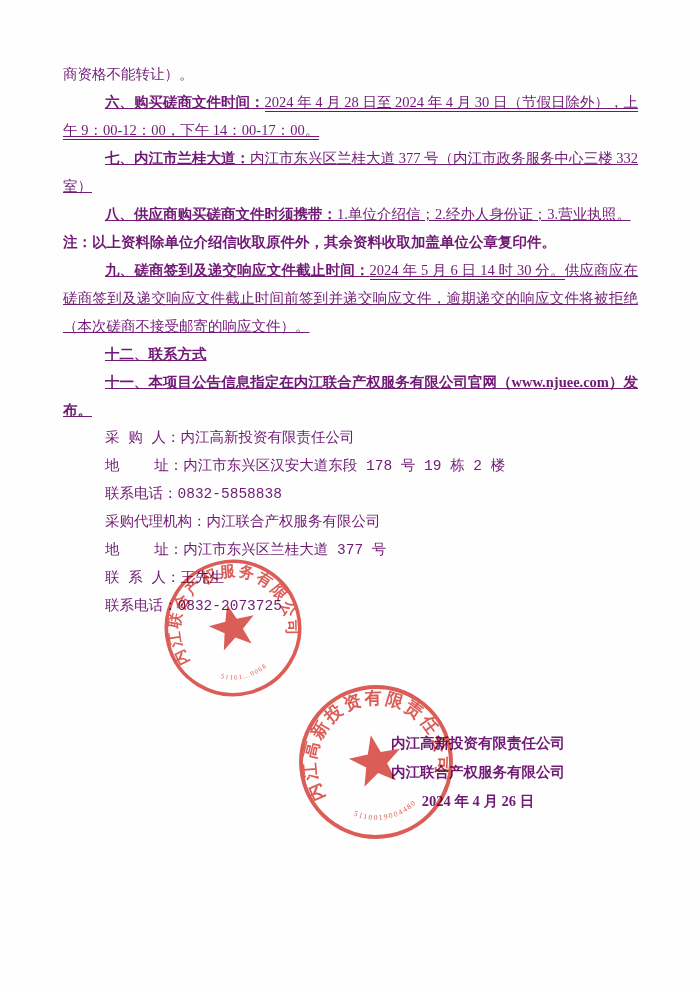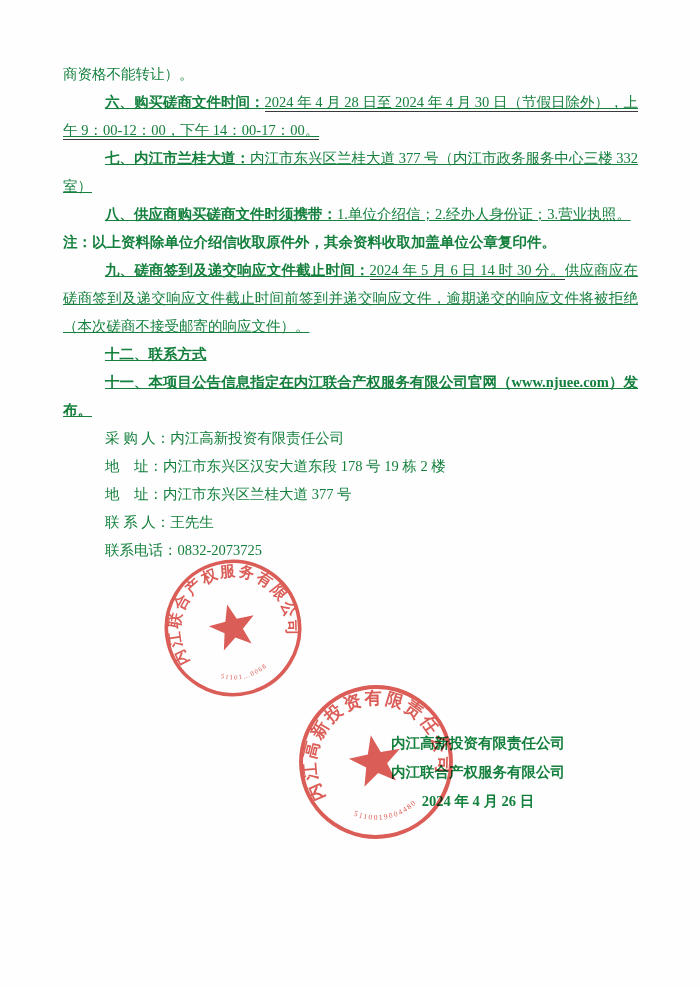--- a/index.html
+++ b/index.html
@@ -1,27 +1,27 @@
 <!DOCTYPE html>
 <html><head>
 <meta charset="utf-8">
 <style>
   html,body{margin:0;padding:0;background:#e9e9e9;}
   .page{
     position:relative;width:700px;height:987px;margin:0 auto;
     background:#fefefe;overflow:hidden;
     font-family:"Liberation Serif","DejaVu Serif",serif;
-    color:#15803d;
+    color:#701a75;
   }
   .content{position:absolute;left:63px;top:60px;width:575px;}
   .content p{margin:0;font-size:14.5px;line-height:28px;text-align:justify;}
   .indent{text-indent:42px;text-decoration:underline;}
   .b{font-weight:bold;}
   .u{border-bottom:1.5px solid #3a3a3a;padding-bottom:1px;}
-  .contact-row{white-space:pre-wrap;text-indent:42px;}
+  .contact-row{white-space:pre-wrap;text-indent:42px;font-family:Liberation Mono, monospace;}
   .signature{
     position:absolute;left:386px;top:729px;width:184px;
     font-size:14.5px;line-height:29px;font-weight:bold;text-align:center;
   }
   .signature .sig-line{display:block;}
   .seal{position:absolute;mix-blend-mode:multiply;opacity:.88;pointer-events:none;}
   .seal svg{width:100%;height:100%;}
   .seal1{left:161px;top:556px;width:144px;height:144px;transform:rotate(-14deg);}
   .seal2{left:295px;top:681px;width:162px;height:162px;transform:rotate(-11deg);}
 </style>
@@ -44,20 +44,22 @@
 
     <p class="indent"><span class="b">九、磋商签到及递交响应文件截止时间：</span><span class="u">2024 年 5 月 6 日 14 时 30 分。</span><span>供应商应在磋商签到及递交响应文件截止时间前签到并递交响应文件，逾期递交的响应文件将被拒绝（本次磋商不接受邮寄的响应文件）。</span></p>
 
 
     <p class="indent"><span class="b">十二、联系方式</span></p>
 
     <p class="indent"><span class="b">十一、本项目公告信息指定在内江联合产权服务有限公司官网（www.njuee.com）发布。</span></p>
 
     <p class="contact-row"><span>采 购 人：</span><span>内江高新投资有限责任公司</span></p>
     <p class="contact-row"><span>地    址：</span><span>内江市东兴区汉安大道东段 178 号 19 栋 2 楼</span></p>
+    <p class="contact-row"><span>联系电话：</span><span>0832-5858838</span></p>
+    <p class="contact-row"><span>采购代理机构：</span><span>内江联合产权服务有限公司</span></p>
     <p class="contact-row"><span>地    址：</span><span>内江市东兴区兰桂大道 377 号</span></p>
     <p class="contact-row"><span>联 系 人：</span><span>王先生</span></p>
     <p class="contact-row"><span>联系电话：</span><span>0832-2073725</span></p>
 
   </div>
 
   <div class="signature">
     <span class="sig-line">内江高新投资有限责任公司</span>
     <span class="sig-line">内江联合产权服务有限公司</span>
     <span class="sig-line">2024 年 4 月 26 日</span>

